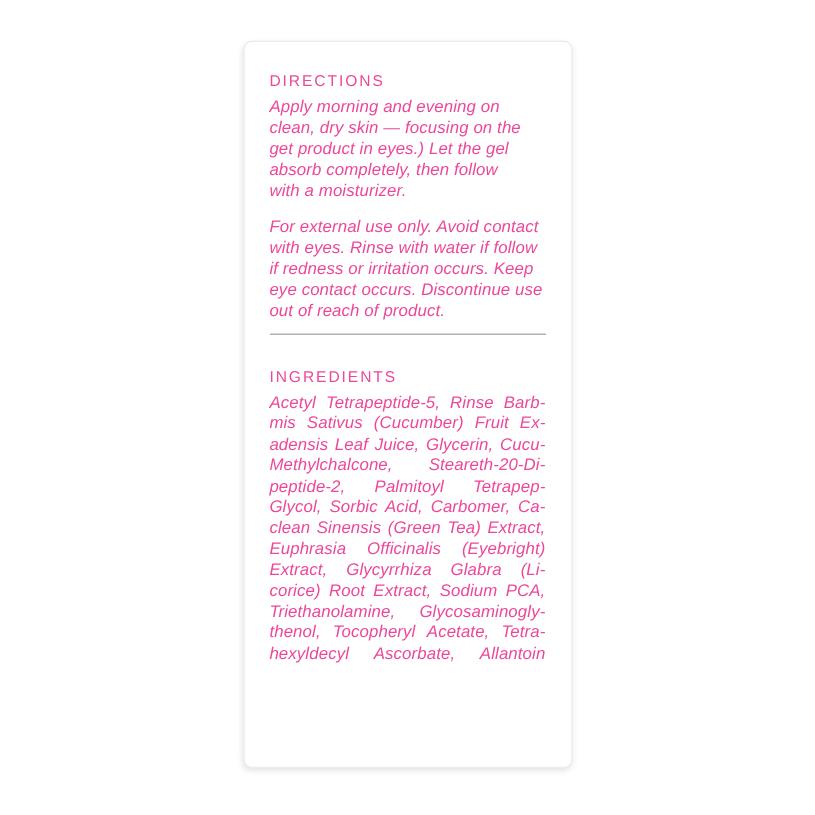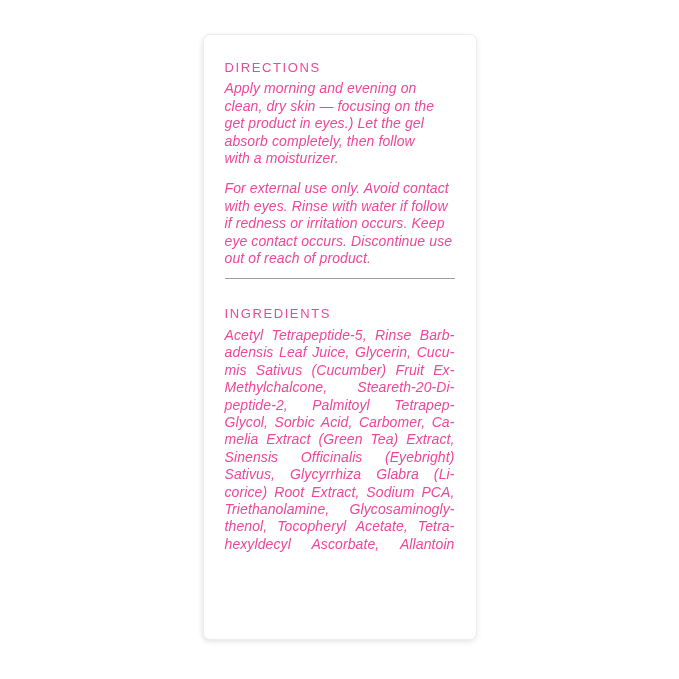--- a/index.html
+++ b/index.html
@@ -83,28 +83,28 @@
         <div class="ln">eye contact occurs. Discontinue use</div>
         <div class="ln">out of reach of product.</div>
       </div>
 
     <div class="divider"></div>
 
     <h2 class="sect-heading">INGREDIENTS</h2>
 
     <div class="para ingredients-para">
         <div class="ln">Acetyl Tetrapeptide-5, Rinse Barb-</div>
+        <div class="ln">mis Sativus (Cucumber) Fruit Ex-</div>
         <div class="ln">adensis Leaf Juice, Glycerin, Cucu-</div>
-        <div class="ln">mis Sativus (Cucumber) Fruit Ex-</div>
         <div class="ln">Methylchalcone, Steareth-20-Di-</div>
         <div class="ln">peptide-2, Palmitoyl Tetrapep-</div>
         <div class="ln">Glycol, Sorbic Acid, Carbomer, Ca-</div>
-        <div class="ln">melia Extract (Green Tea) Extract,</div>
-        <div class="ln">Sinensis Officinalis (Eyebright)</div>
-        <div class="ln">Sativus, Glycyrrhiza Glabra (Li-</div>
+        <div class="ln">clean Sinensis (Green Tea) Extract,</div>
+        <div class="ln">Euphrasia Officinalis (Eyebright)</div>
+        <div class="ln">Extract, Glycyrrhiza Glabra (Li-</div>
         <div class="ln">corice) Root Extract, Sodium PCA,</div>
         <div class="ln">Triethanolamine, Glycosaminogly-</div>
         <div class="ln">thenol, Tocopheryl Acetate, Tetra-</div>
         <div class="ln">hexyldecyl Ascorbate, Allantoin</div>
       </div>
 
   </div>
 </div>
 
 </body></html>

